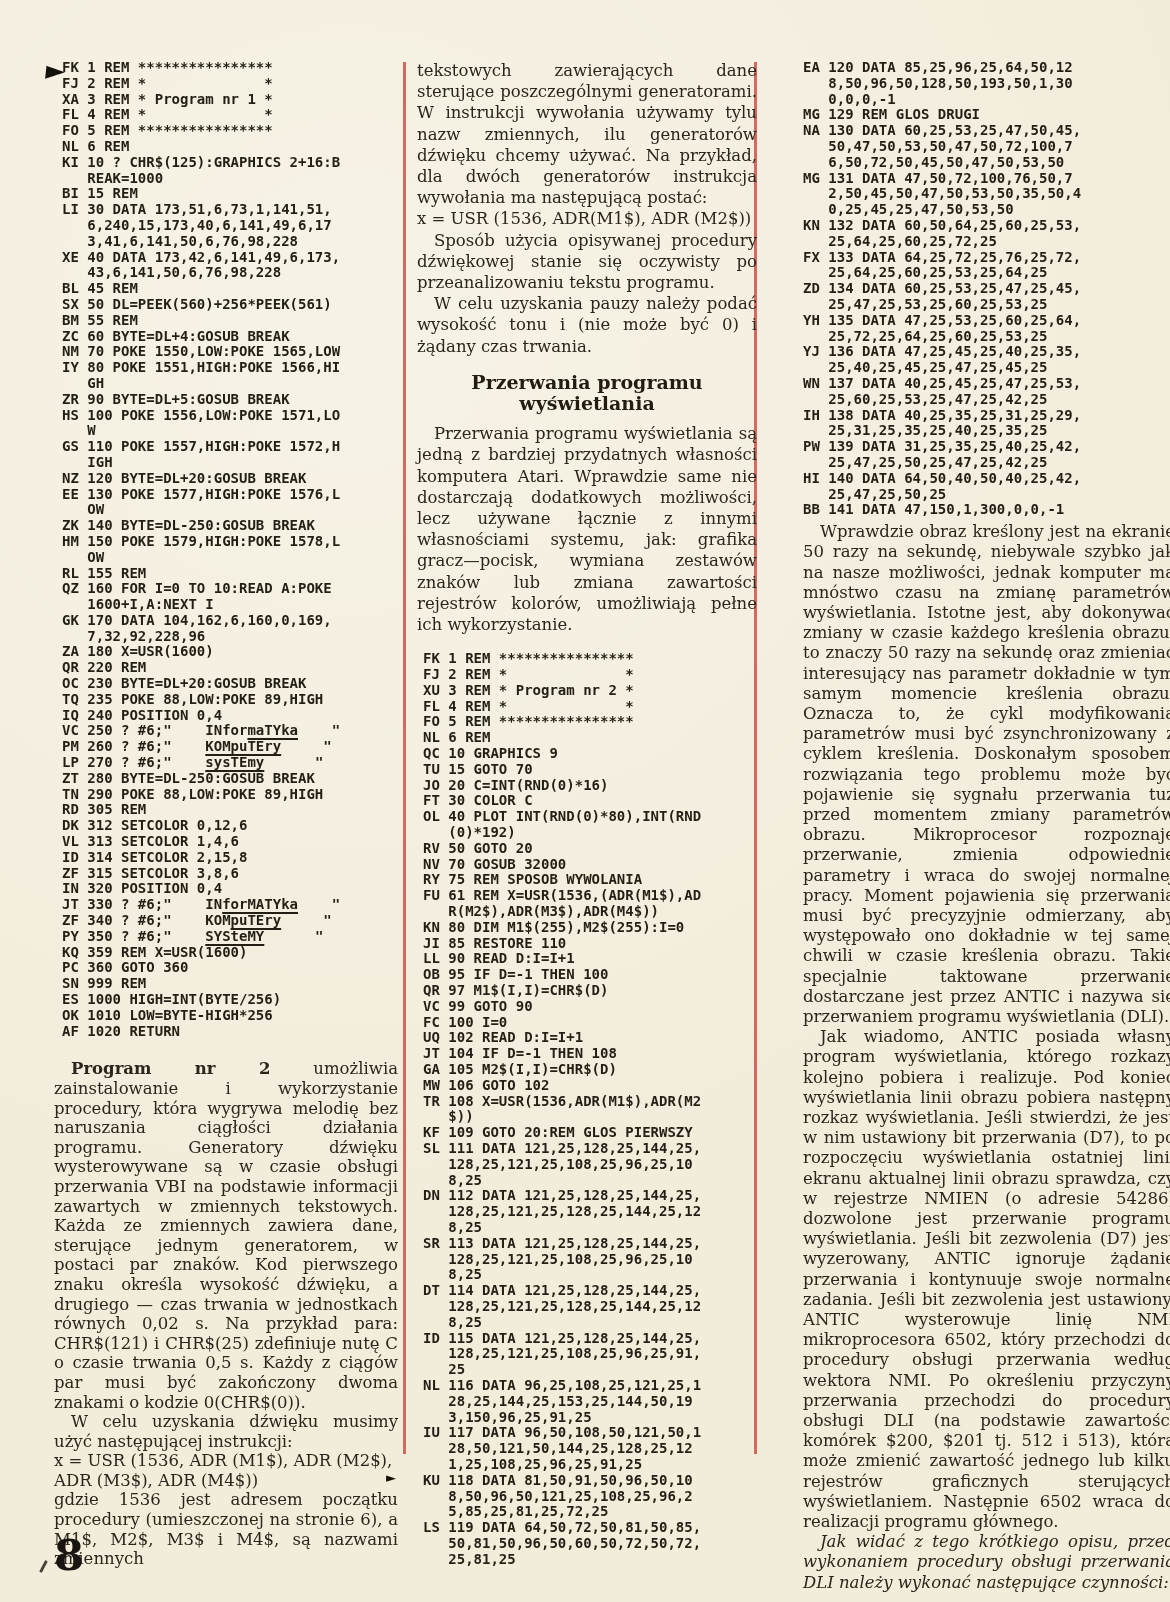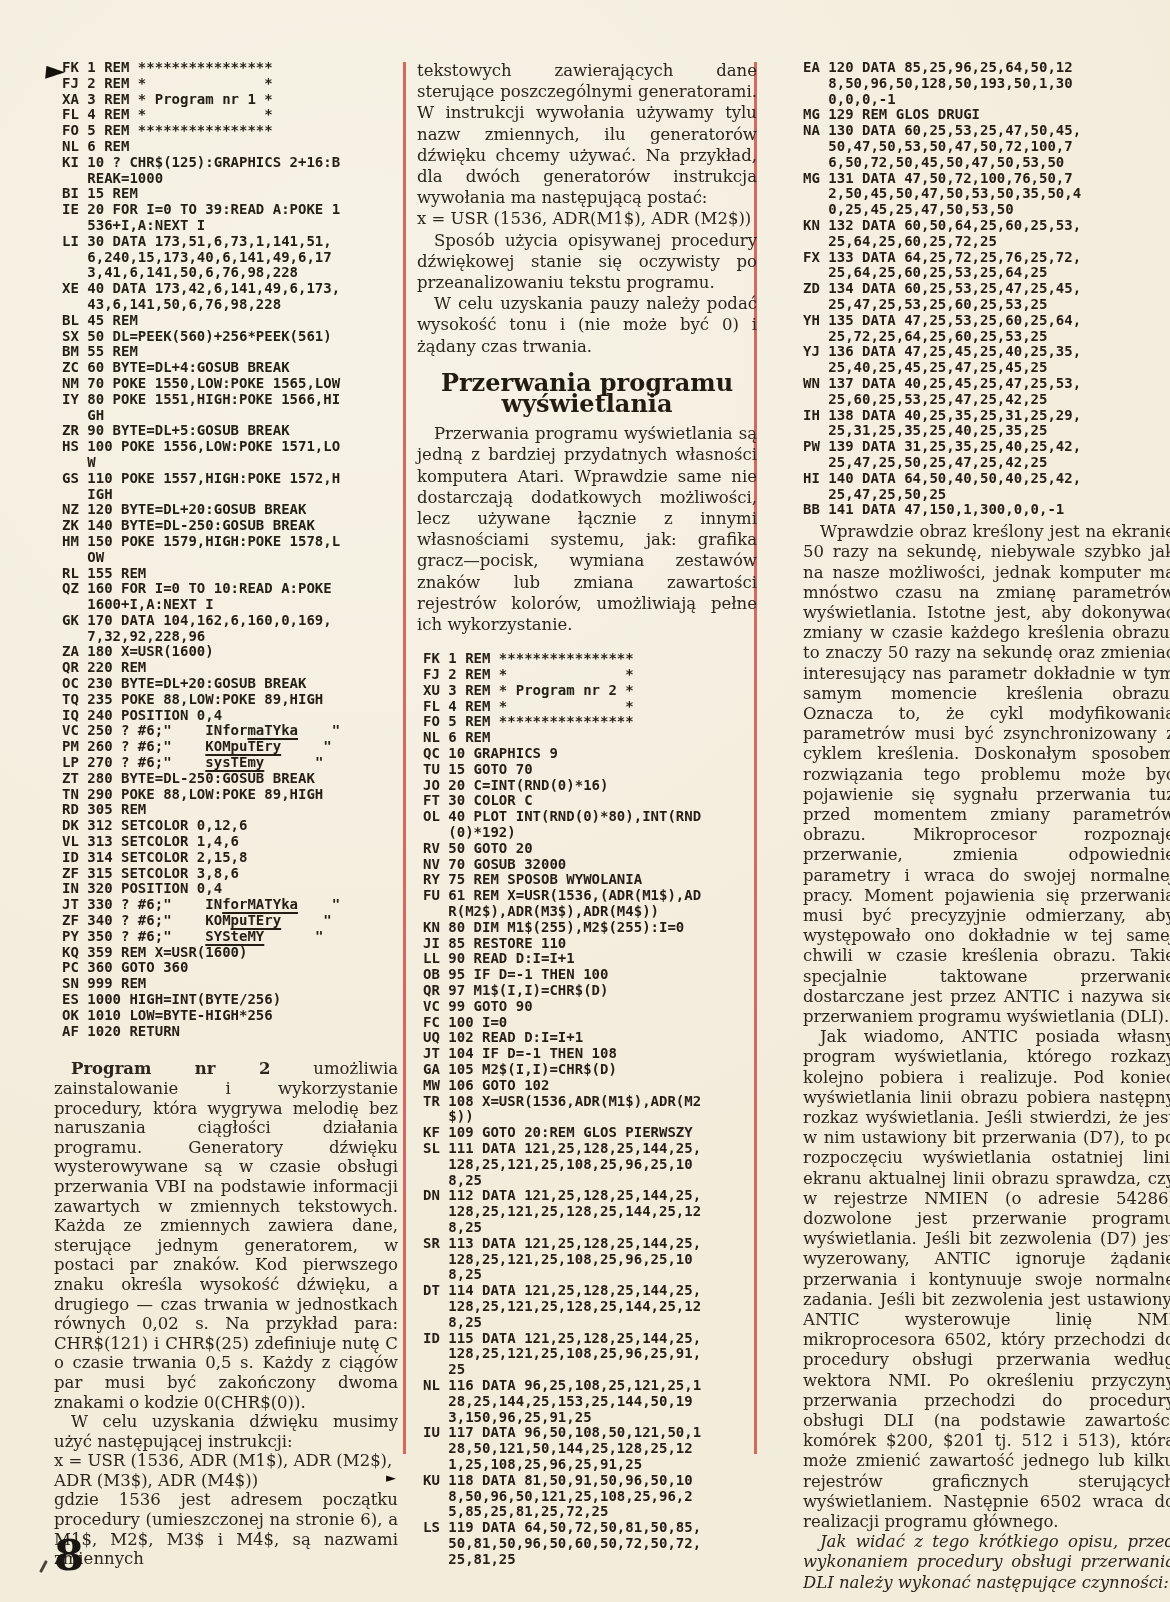--- a/index.html
+++ b/index.html
@@ -52,21 +52,21 @@
   p.indent{text-indent:17px;}
   .code-line{text-align:left;position:relative;}
   .cont-arrow{
     position:absolute;right:2px;bottom:3px;font-size:13px;color:#14100a;
     font-family:"DejaVu Sans",sans-serif;
   }
   .left-body{margin-top:20px;}
   .right-body{margin-top:4px;}
 
   .section-heading{
-    font-weight:bold;font-size:24px;text-align:center;
+    font-weight:bold;font-size:19px;text-align:center;
     margin:15px 0 9px 0;color:#221c12;
   }
   .italic-par{font-style:italic;}
 
   .page-number{
     position:absolute;left:54px;top:1534px;
     font-size:43px;font-weight:bold;color:#191510;
     font-family:"DejaVu Serif",serif;line-height:1;
   }
   .pn-tick{
@@ -87,33 +87,33 @@
       <span class="listing-marker">►</span>
       <div class="listing">
           <div class="lline">FK 1 REM ****************</div>
           <div class="lline">FJ 2 REM *              *</div>
           <div class="lline">XA 3 REM * Program nr 1 *</div>
           <div class="lline">FL 4 REM *              *</div>
           <div class="lline">FO 5 REM ****************</div>
           <div class="lline">NL 6 REM</div>
           <div class="lline">KI 10 ? CHR$(125):GRAPHICS 2+16:BREAK=1000</div>
           <div class="lline">BI 15 REM</div>
-          <div class="lline">IE 20 FOR I=0 TO 39:READ A:POKE 1536+I,A:NEXT I</div>
           <div class="lline">LI 30 DATA 173,51,6,73,1,141,51,6,240,15,173,40,6,141,49,6,173,41,6,141,50,6,76,98,228</div>
           <div class="lline">XE 40 DATA 173,42,6,141,49,6,173,43,6,141,50,6,76,98,228</div>
           <div class="lline">BL 45 REM</div>
           <div class="lline">SX 50 DL=PEEK(560)+256*PEEK(561)</div>
           <div class="lline">BM 55 REM</div>
           <div class="lline">ZC 60 BYTE=DL+4:GOSUB BREAK</div>
           <div class="lline">NM 70 POKE 1550,LOW:POKE 1565,LOW</div>
           <div class="lline">IY 80 POKE 1551,HIGH:POKE 1566,HIGH</div>
           <div class="lline">ZR 90 BYTE=DL+5:GOSUB BREAK</div>
           <div class="lline">HS 100 POKE 1556,LOW:POKE 1571,LOW</div>
           <div class="lline">GS 110 POKE 1557,HIGH:POKE 1572,HIGH</div>
           <div class="lline">NZ 120 BYTE=DL+20:GOSUB BREAK</div>
+          <div class="lline">EE 130 POKE 1577,HIGH:POKE 1576,LOW</div>
           <div class="lline">ZK 140 BYTE=DL-250:GOSUB BREAK</div>
           <div class="lline">HM 150 POKE 1579,HIGH:POKE 1578,LOW</div>
           <div class="lline">RL 155 REM</div>
           <div class="lline">QZ 160 FOR I=0 TO 10:READ A:POKE 1600+I,A:NEXT I</div>
           <div class="lline">GK 170 DATA 104,162,6,160,0,169,7,32,92,228,96</div>
           <div class="lline">ZA 180 X=USR(1600)</div>
           <div class="lline">QR 220 REM</div>
           <div class="lline">OC 230 BYTE=DL+20:GOSUB BREAK</div>
           <div class="lline">TQ 235 POKE 88,LOW:POKE 89,HIGH</div>
           <div class="lline">IQ 240 POSITION 0,4</div>

